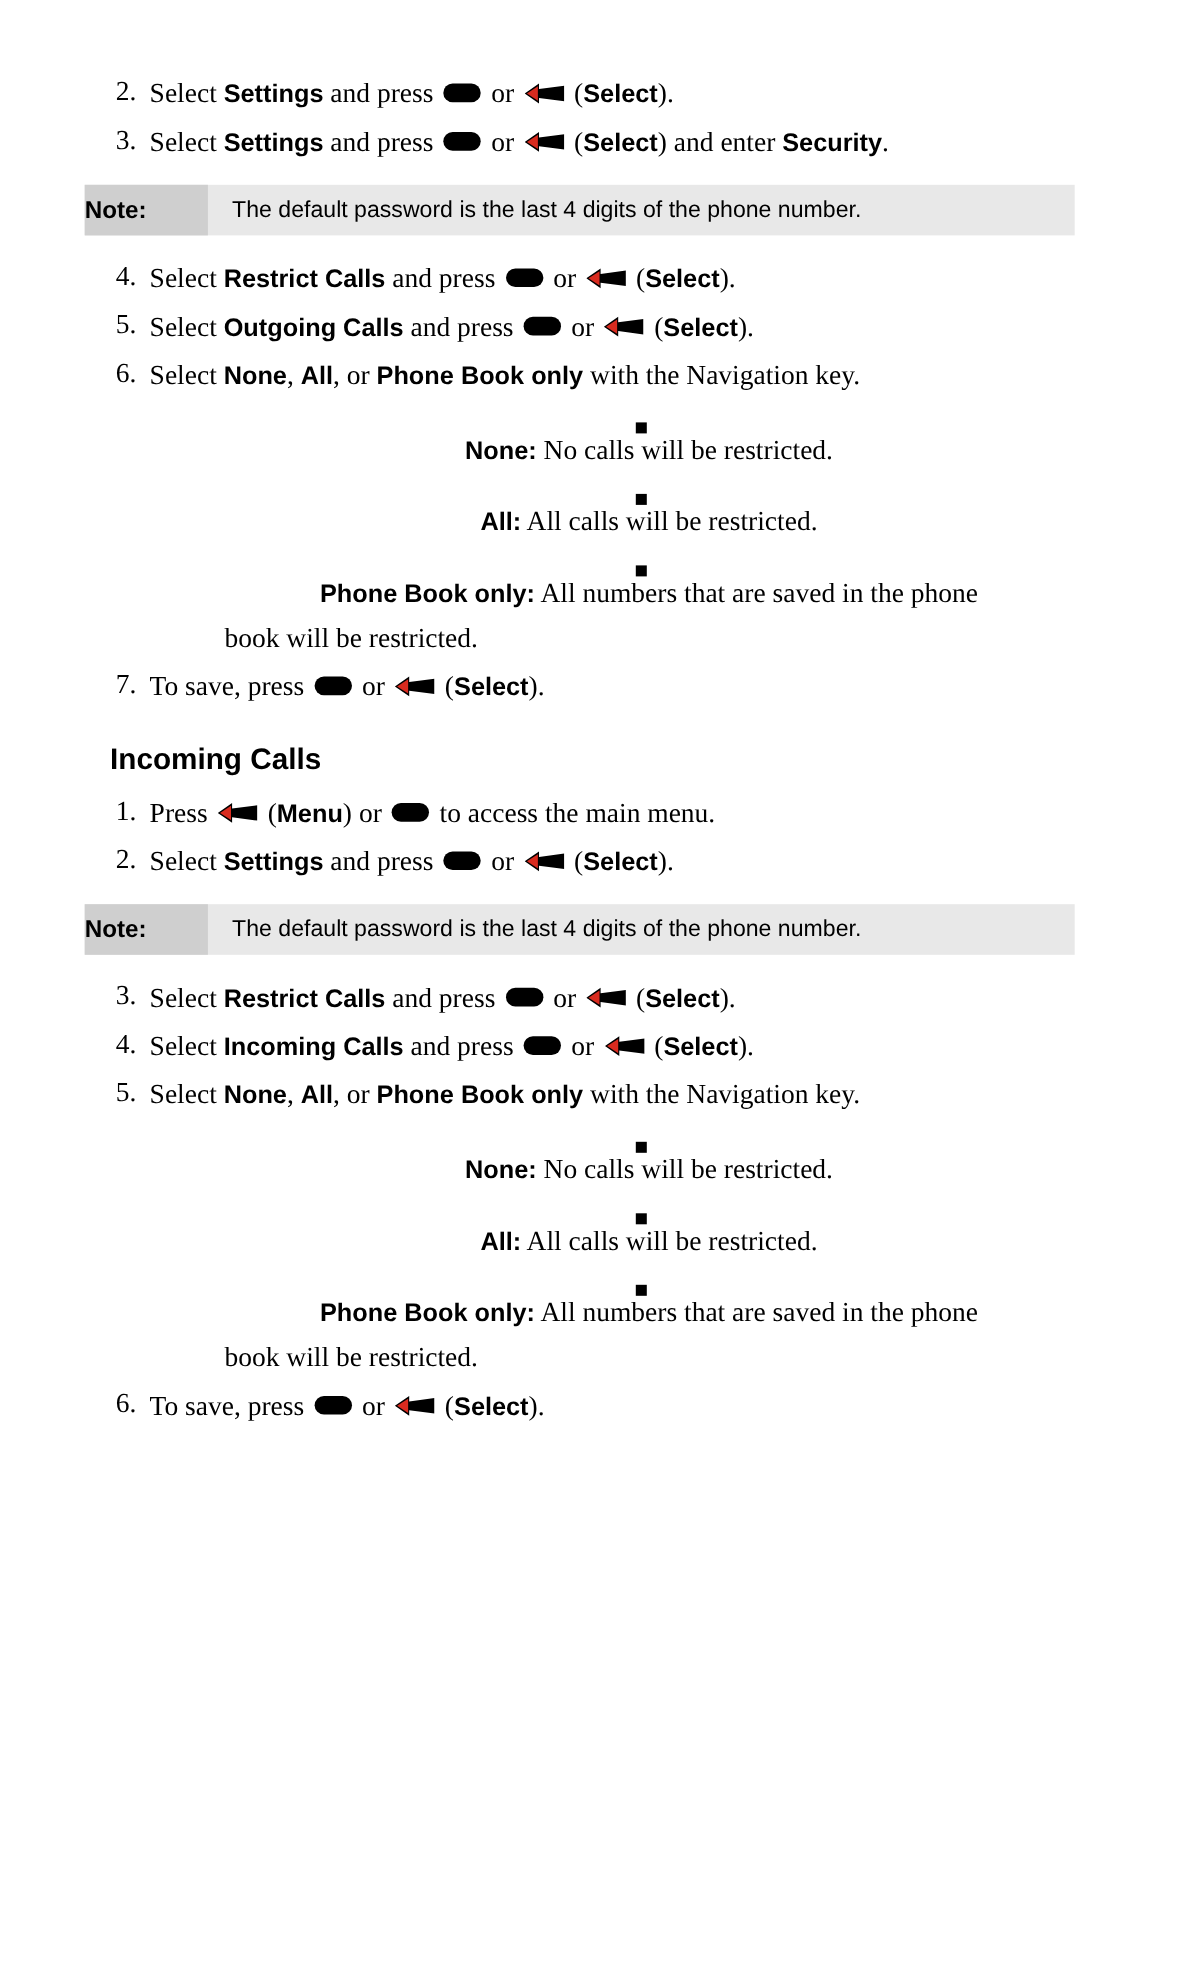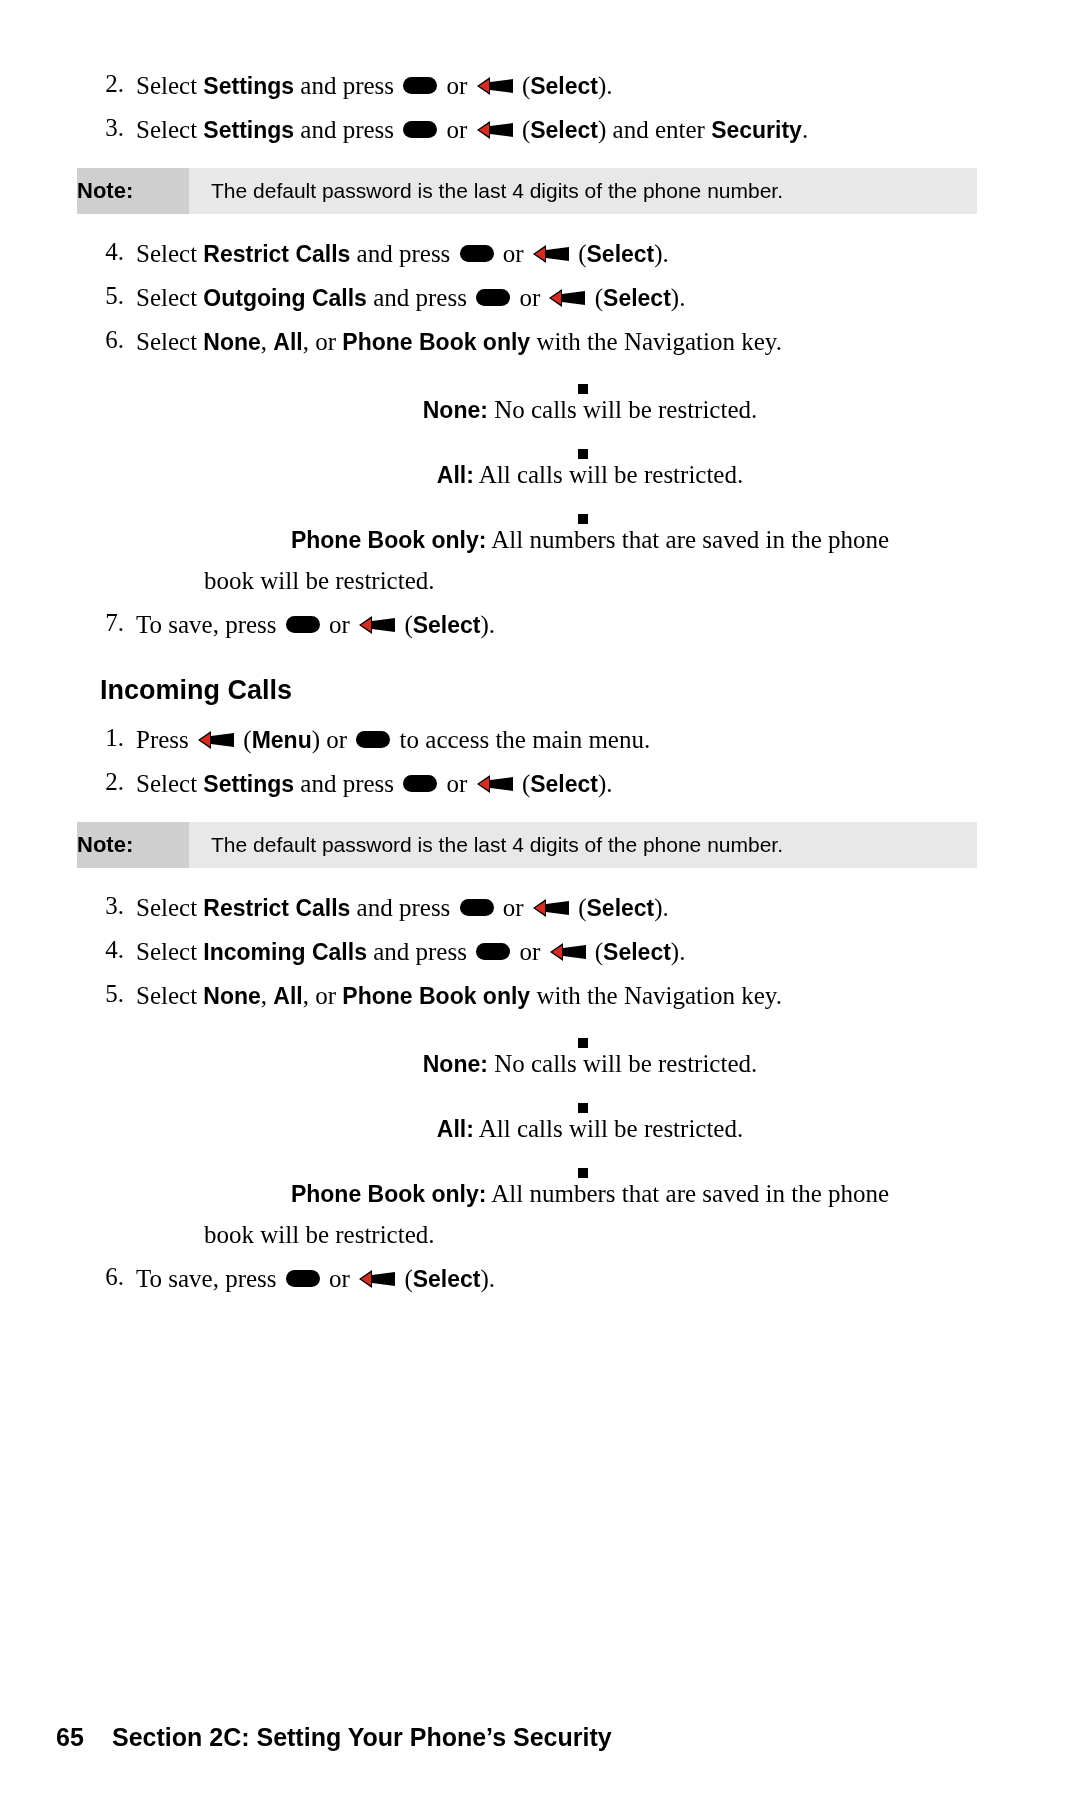--- a/index.html
+++ b/index.html
@@ -311,18 +311,14 @@
         <span>To save, press </span><span class="key-ok"></span><span> or </span><span class="key-arrow"><svg width="36" height="20" viewBox="0 0 36 20">
               <polygon points="0,10 13,1 13,6 36,3 36,17 13,14 13,19" fill="#000"></polygon>
               <polygon points="2,10 12,3.5 12,16.5" fill="#d92b1f"></polygon>
             </svg></span><span> (</span><span class="sans-b">Select</span><span>).</span>
       </div>
     </div>
 
   </div>
 
   <div class="footer">
-    <div class="line2">
-      <span class="pg">65</span>
-      <span>Section 2C: Setting Your Phone’s Security</span>
-    </div>
   </div>
 </div>
 
 </body></html>

